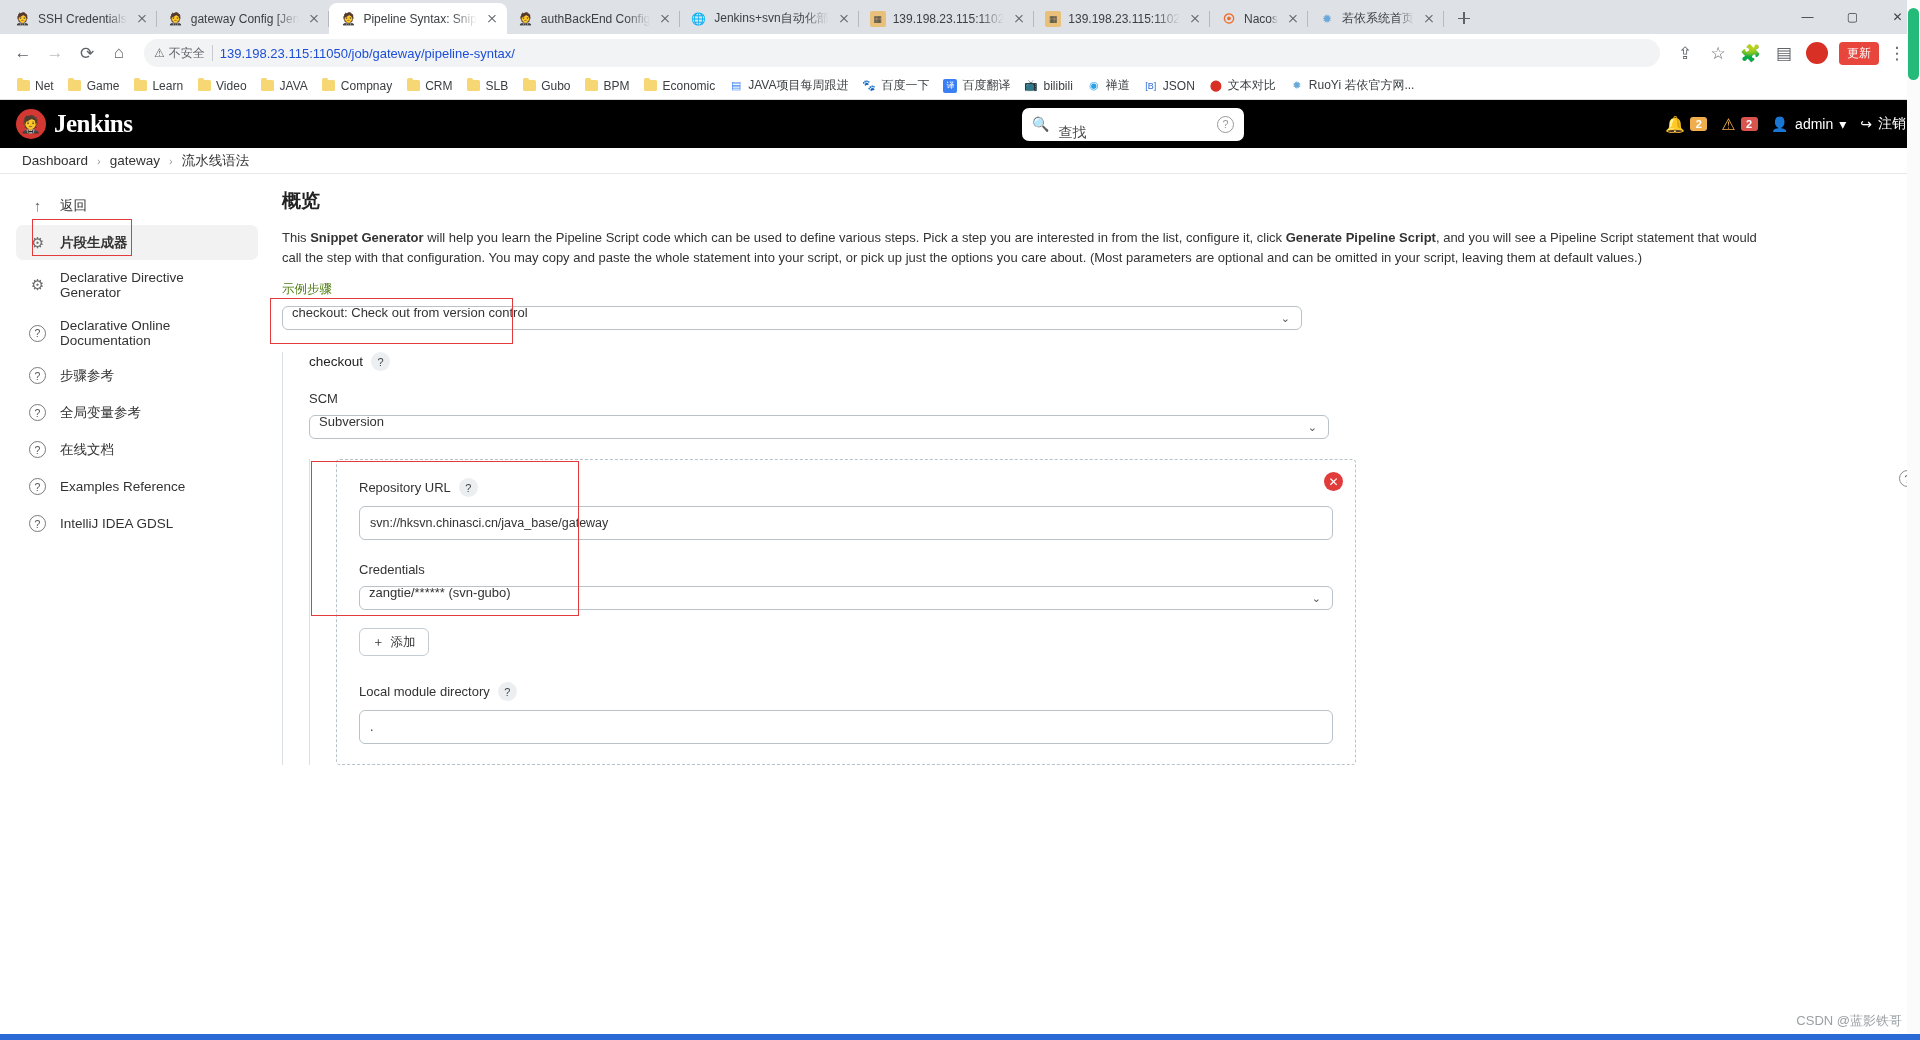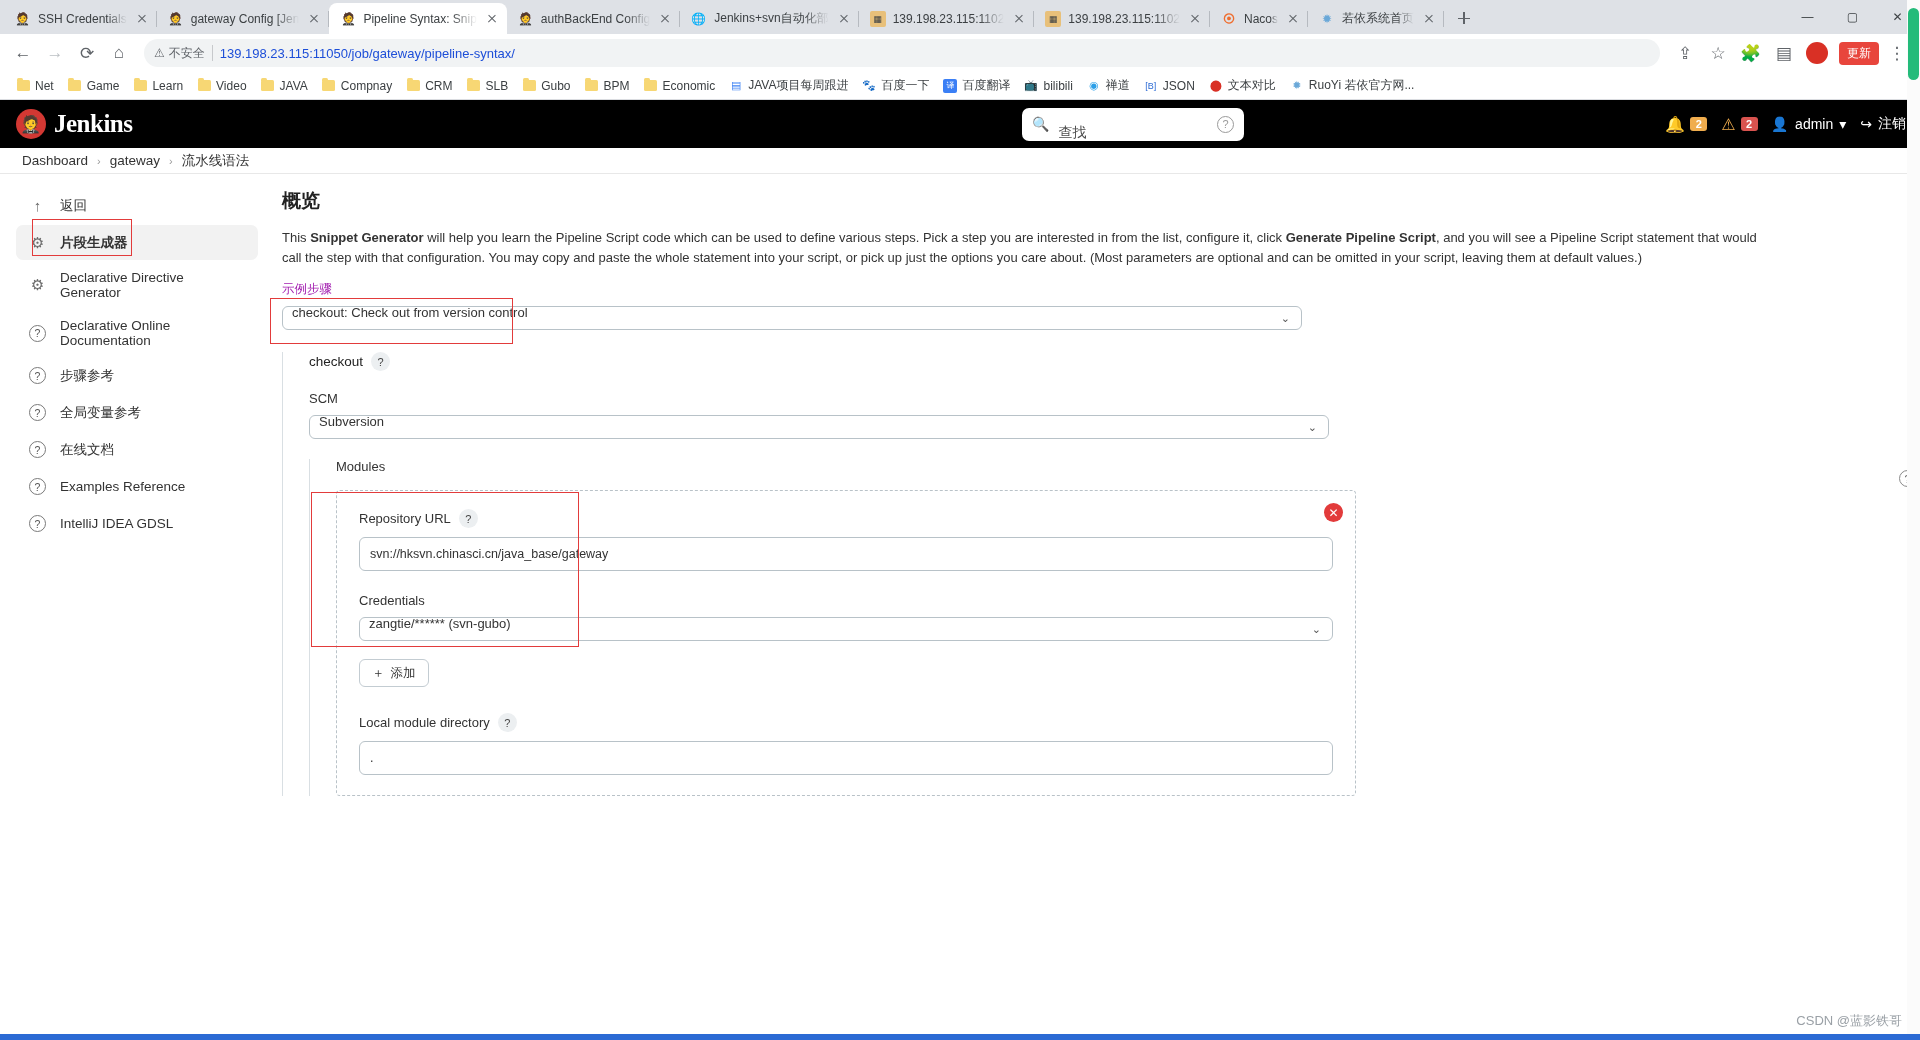--- a/index.html
+++ b/index.html
@@ -150,21 +150,21 @@
     font-size:10.5px; color:#555; display:flex; align-items:center; justify-content:center;
   }
   .hl-box {
     position:absolute; border:1.6px solid #e23b3b; pointer-events:none;
   }
 
   .jk-main { flex:1; padding: 14px 30px 0 14px; overflow:hidden; position:relative; }
   .sec-title { font-size:19px; font-weight:bold; color:#222; margin-bottom:14px; }
   .para { font-size:13px; color:#333; line-height:1.55; margin-bottom:13px; }
   .para b { font-weight:bold; }
-  .sub-label { font-size:12.5px; color:#a21caf; margin: 10px 0 8px; }
+  .sub-label { font-size:12.5px; color:#4d7c0f; margin: 10px 0 8px; }
 
   .sel-wrap { position:relative; width:1020px; }
   select, .fakeselect {
     width:100%; height:24px; border:1px solid #b8c2c8; border-radius:6px;
     background:#fff; font-size:13px; color:#333; padding: 0 30px 12px 9px;
     font-family:"Liberation Sans", sans-serif;
     display:flex; align-items:center;
   }
   .chev {
     position:absolute; right:12px; top:50%; transform:translateY(-50%);
@@ -512,21 +512,20 @@
           <span class="help-pill">?</span>
         </div>
 
         <div class="field-label">SCM</div>
         <div class="sel-wrap" style="width:1020px;position:relative">
           <div class="fakeselect">Subversion</div>
           <span class="chev">⌄</span>
         </div>
 
         <div class="nested">
-          <div class="field-label" style="margin-bottom:16px">Modules</div>
 
           <div class="dashbox" style="width:1020px;position:relative">
             <div class="del-x">✕</div>
 
             <div class="field-label">
               <span>Repository URL</span>
               <span class="help-pill">?</span>
             </div>
             <input class="txtinput" value="svn://hksvn.chinasci.cn/java_base/gateway" style="">
 

